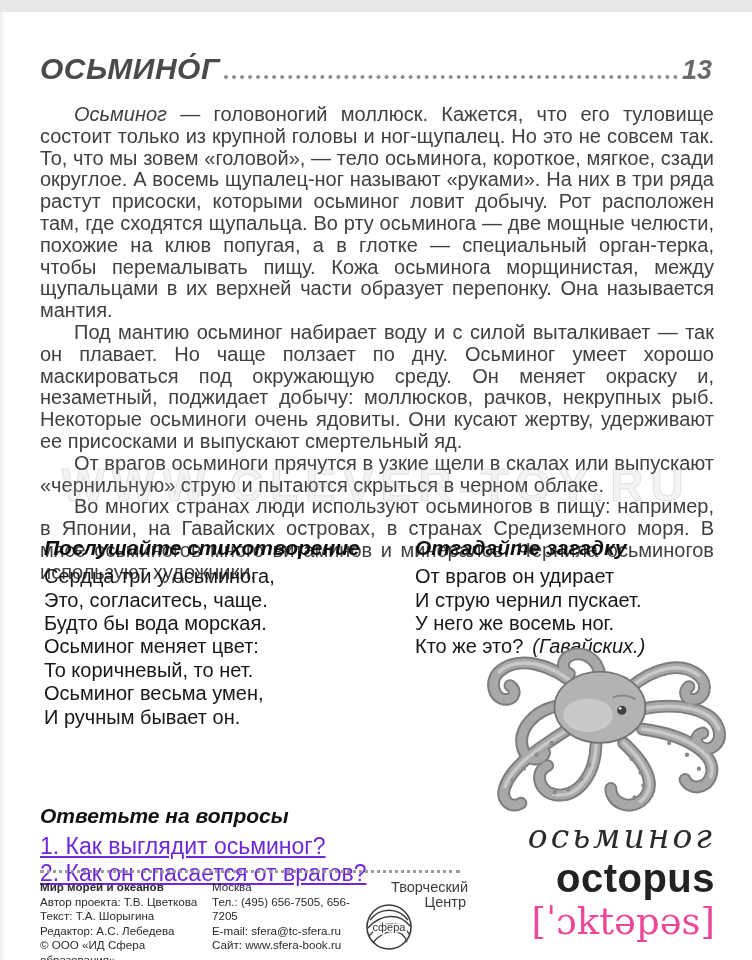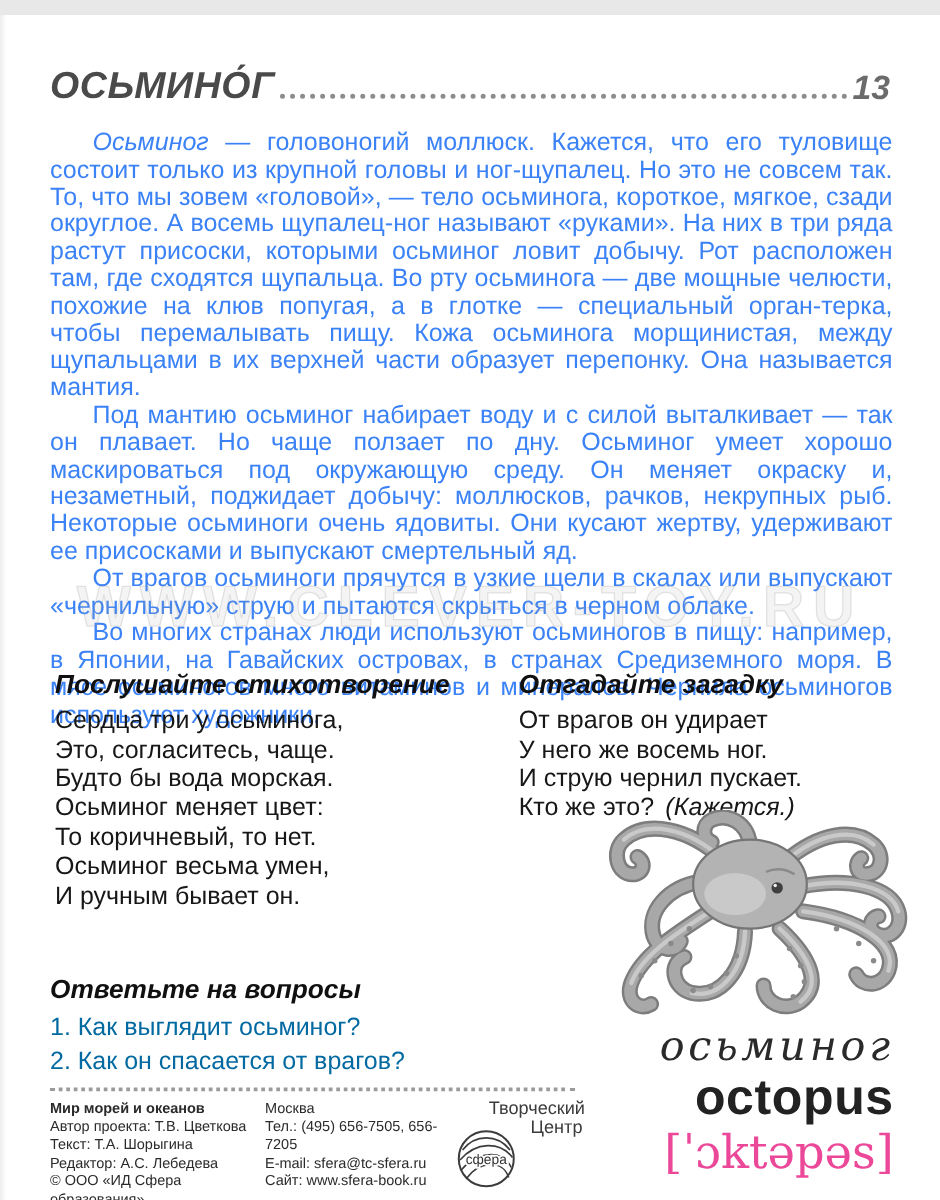--- a/index.html
+++ b/index.html
@@ -19,36 +19,36 @@
   .pagenum{font-size:27px;font-weight:bold;font-style:italic;color:#6b6b6b;line-height:1;}
 
   
   .watermark{position:absolute;top:446px;left:0;width:100%;text-align:center;
     font-size:46px;font-weight:bold;letter-spacing:7px;
     color:rgba(175,175,175,0.14);-webkit-text-stroke:1px rgba(150,150,150,0.25);
     pointer-events:none;z-index:5;}
 
   
   .article{position:absolute;top:92px;left:40px;width:674px;
-    font-size:20px;line-height:21.8px;text-align:justify;color:#3b82f6;}
+    font-size:20px;line-height:21.8px;text-align:justify;color:#404040;}
   .article p{margin:0;text-indent:34px;}
   .lead{font-style:italic;}
 
   
   .poem-col{position:absolute;top:524px;left:44px;width:362px;}
   .riddle-col{position:absolute;top:524px;left:415px;width:300px;}
   .col-heading{font-size:21px;font-weight:bold;font-style:italic;color:#101010;
     margin:0 0 5px 0;line-height:1.15;}
   .vline{font-size:20px;line-height:23.4px;color:#171717;}
   .riddle-answer-line{font-size:20px;line-height:23.4px;color:#171717;}
   .ans{font-style:italic;margin-left:9px;}
 
   
-  .questions{position:absolute;top:768px;left:40px;width:400px;}
-  .qline{font-size:20px;line-height:26.5px;color:#0369a1;}
+  .questions{position:absolute;top:792px;left:40px;width:400px;}
+  .qline{font-size:23px;line-height:26.5px;color:#6d28d9;text-decoration:underline;}
 
   
   .octopus{position:absolute;left:448px;top:636px;width:300px;height:178px;}
 
   
   .footer-dots{position:absolute;top:858px;left:40px;width:420px;height:0;
     border-bottom:3px dotted #9b9b9b;}
   .footer{position:absolute;top:868px;left:40px;width:428px;display:flex;color:#2b2b2b;}
   .f-col1{width:172px;}
   .f-col2{width:152px;}
@@ -97,25 +97,25 @@
         <div class="vline">То коричневый, то нет.</div>
         <div class="vline">Осьминог весьма умен,</div>
         <div class="vline">И ручным бывает он.</div>
       </div>
   </section>
 
   <section class="riddle-col">
     <h3 class="col-heading">Отгадайте загадку</h3>
     <div id="riddle-lines">
         <div class="vline">От врагов он удирает</div>
+        <div class="vline">И струю чернил пускает.</div>
         <div class="vline">У него же восемь ног.</div>
-        <div class="vline">И струю чернил пускает.</div>
       </div>
     <div class="riddle-answer-line">
-      <span>Кто же это?</span><span class="ans">(Кажется.)</span>
+      <span>Кто же это?</span><span class="ans">(Гавайских.)</span>
     </div>
   </section>
 
   <svg class="octopus" viewBox="0 0 300 180" xmlns="http://www.w3.org/2000/svg" aria-hidden="true">
     <g fill="none" stroke="#7d7d7d" stroke-width="13" stroke-linecap="round">
       <path d="M130,40 C102,14 68,8 50,24 C40,33 44,52 57,52 C66,52 68,42 61,38"></path>
       <path d="M152,28 C150,10 134,2 121,8 C113,12 113,23 121,26"></path>
       <path d="M180,42 C208,18 236,14 252,28 C262,37 258,52 246,52 C238,52 236,43 242,39"></path>
       <path d="M193,62 C232,54 266,62 272,82 C276,96 264,106 254,100 C247,96 249,87 256,86"></path>
       <path d="M195,82 C240,88 272,108 264,130 C259,143 243,144 238,133"></path>

